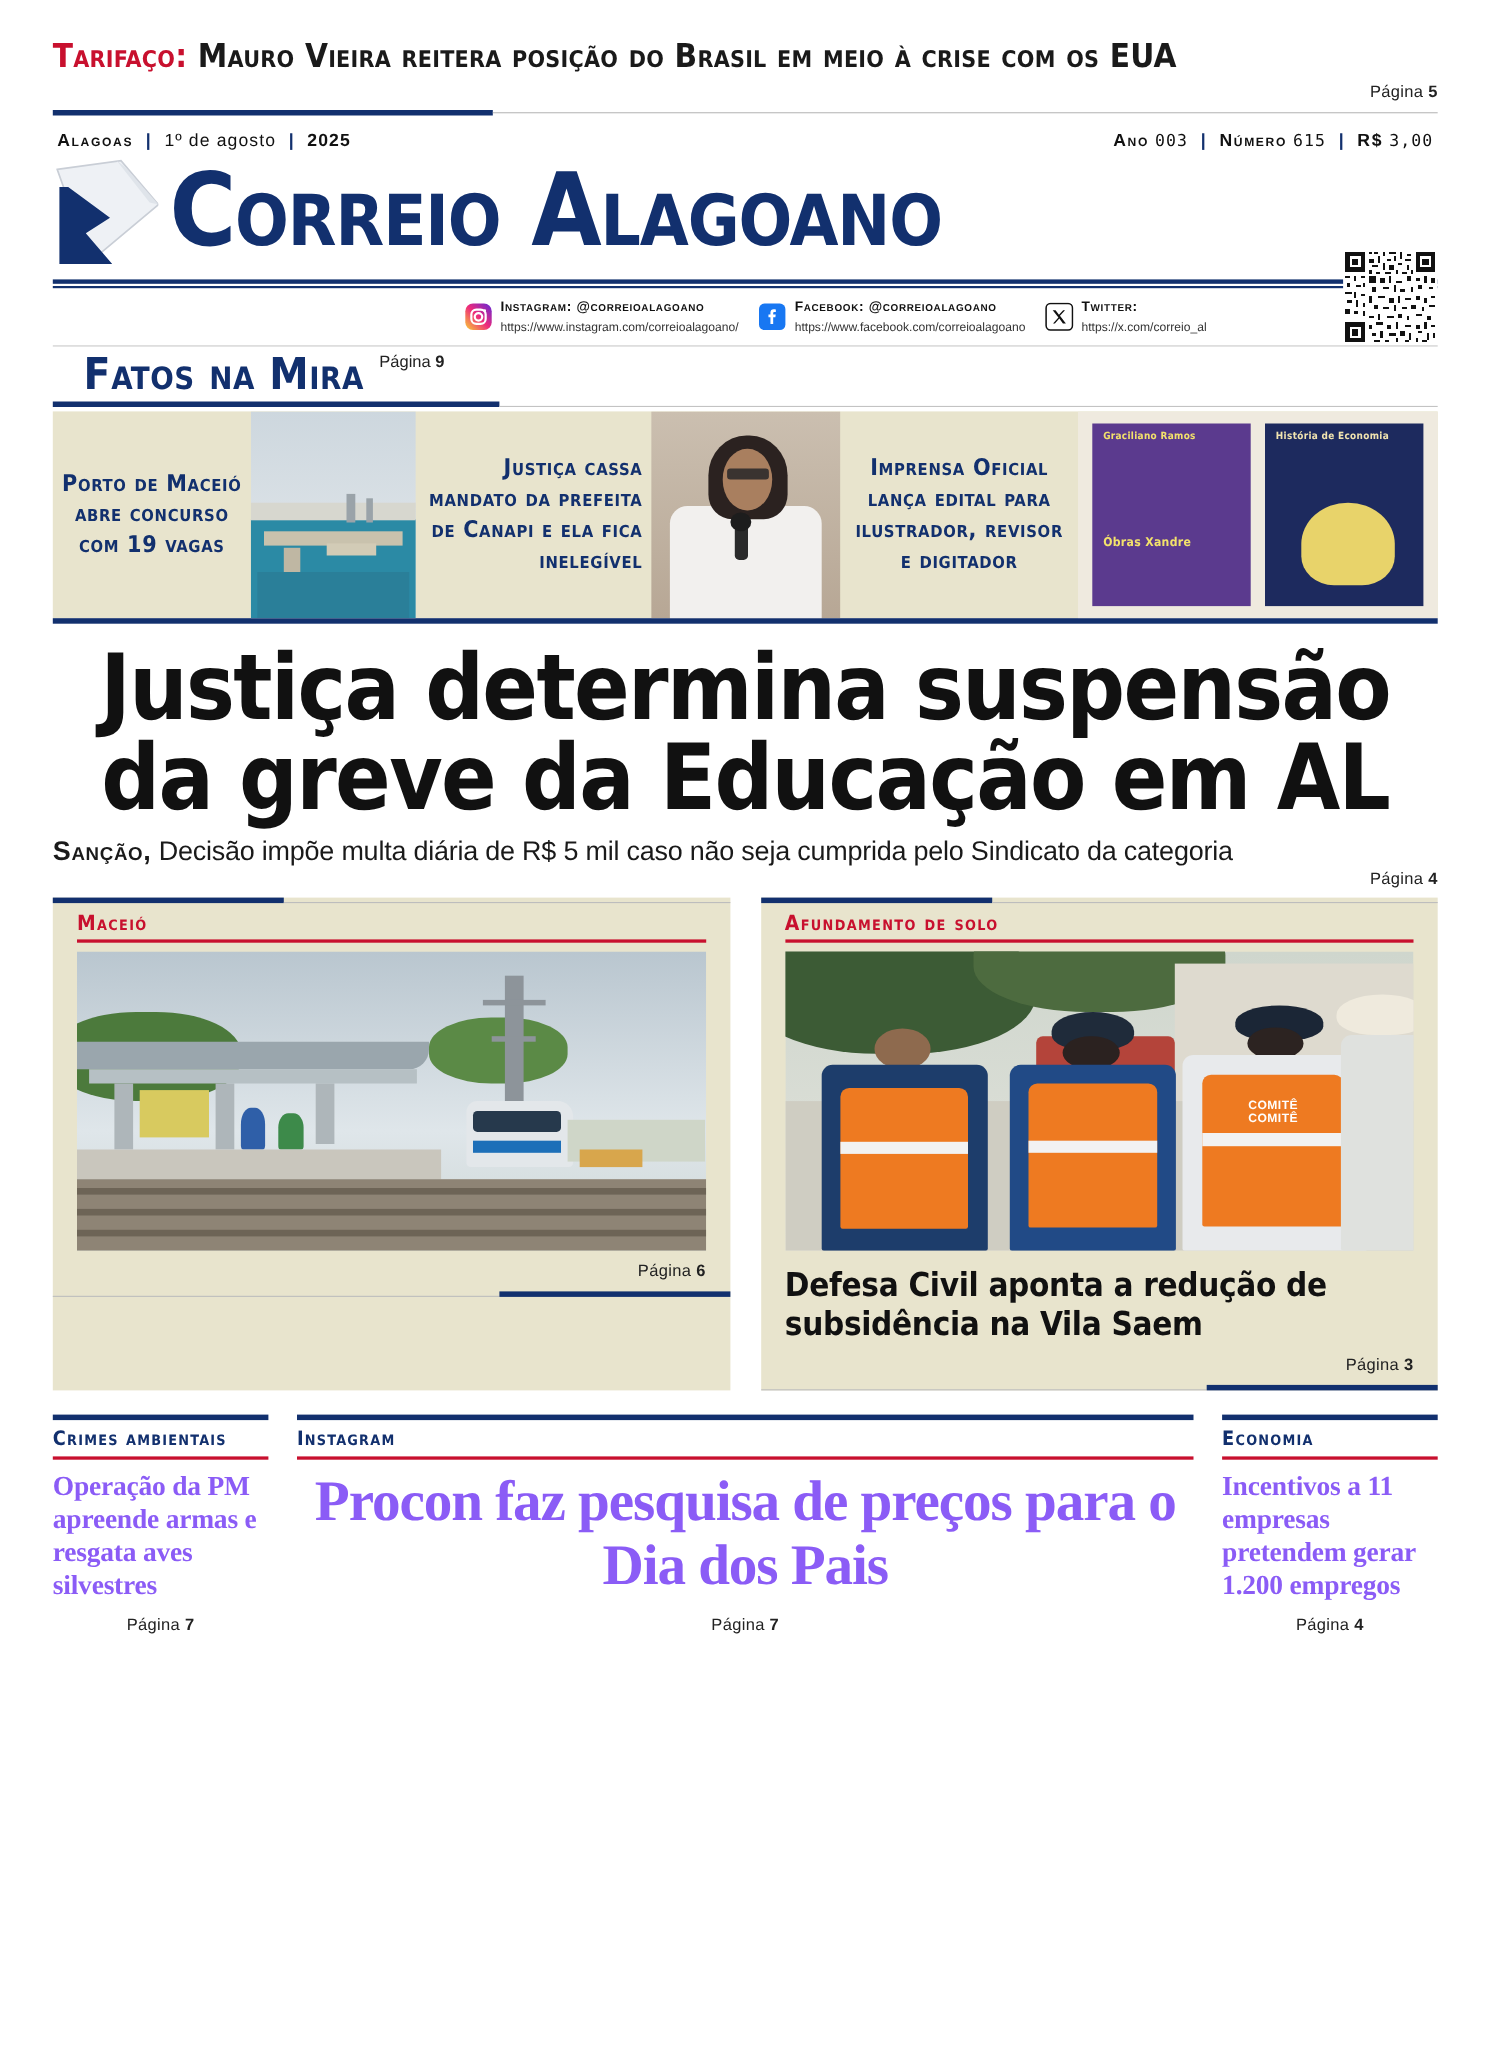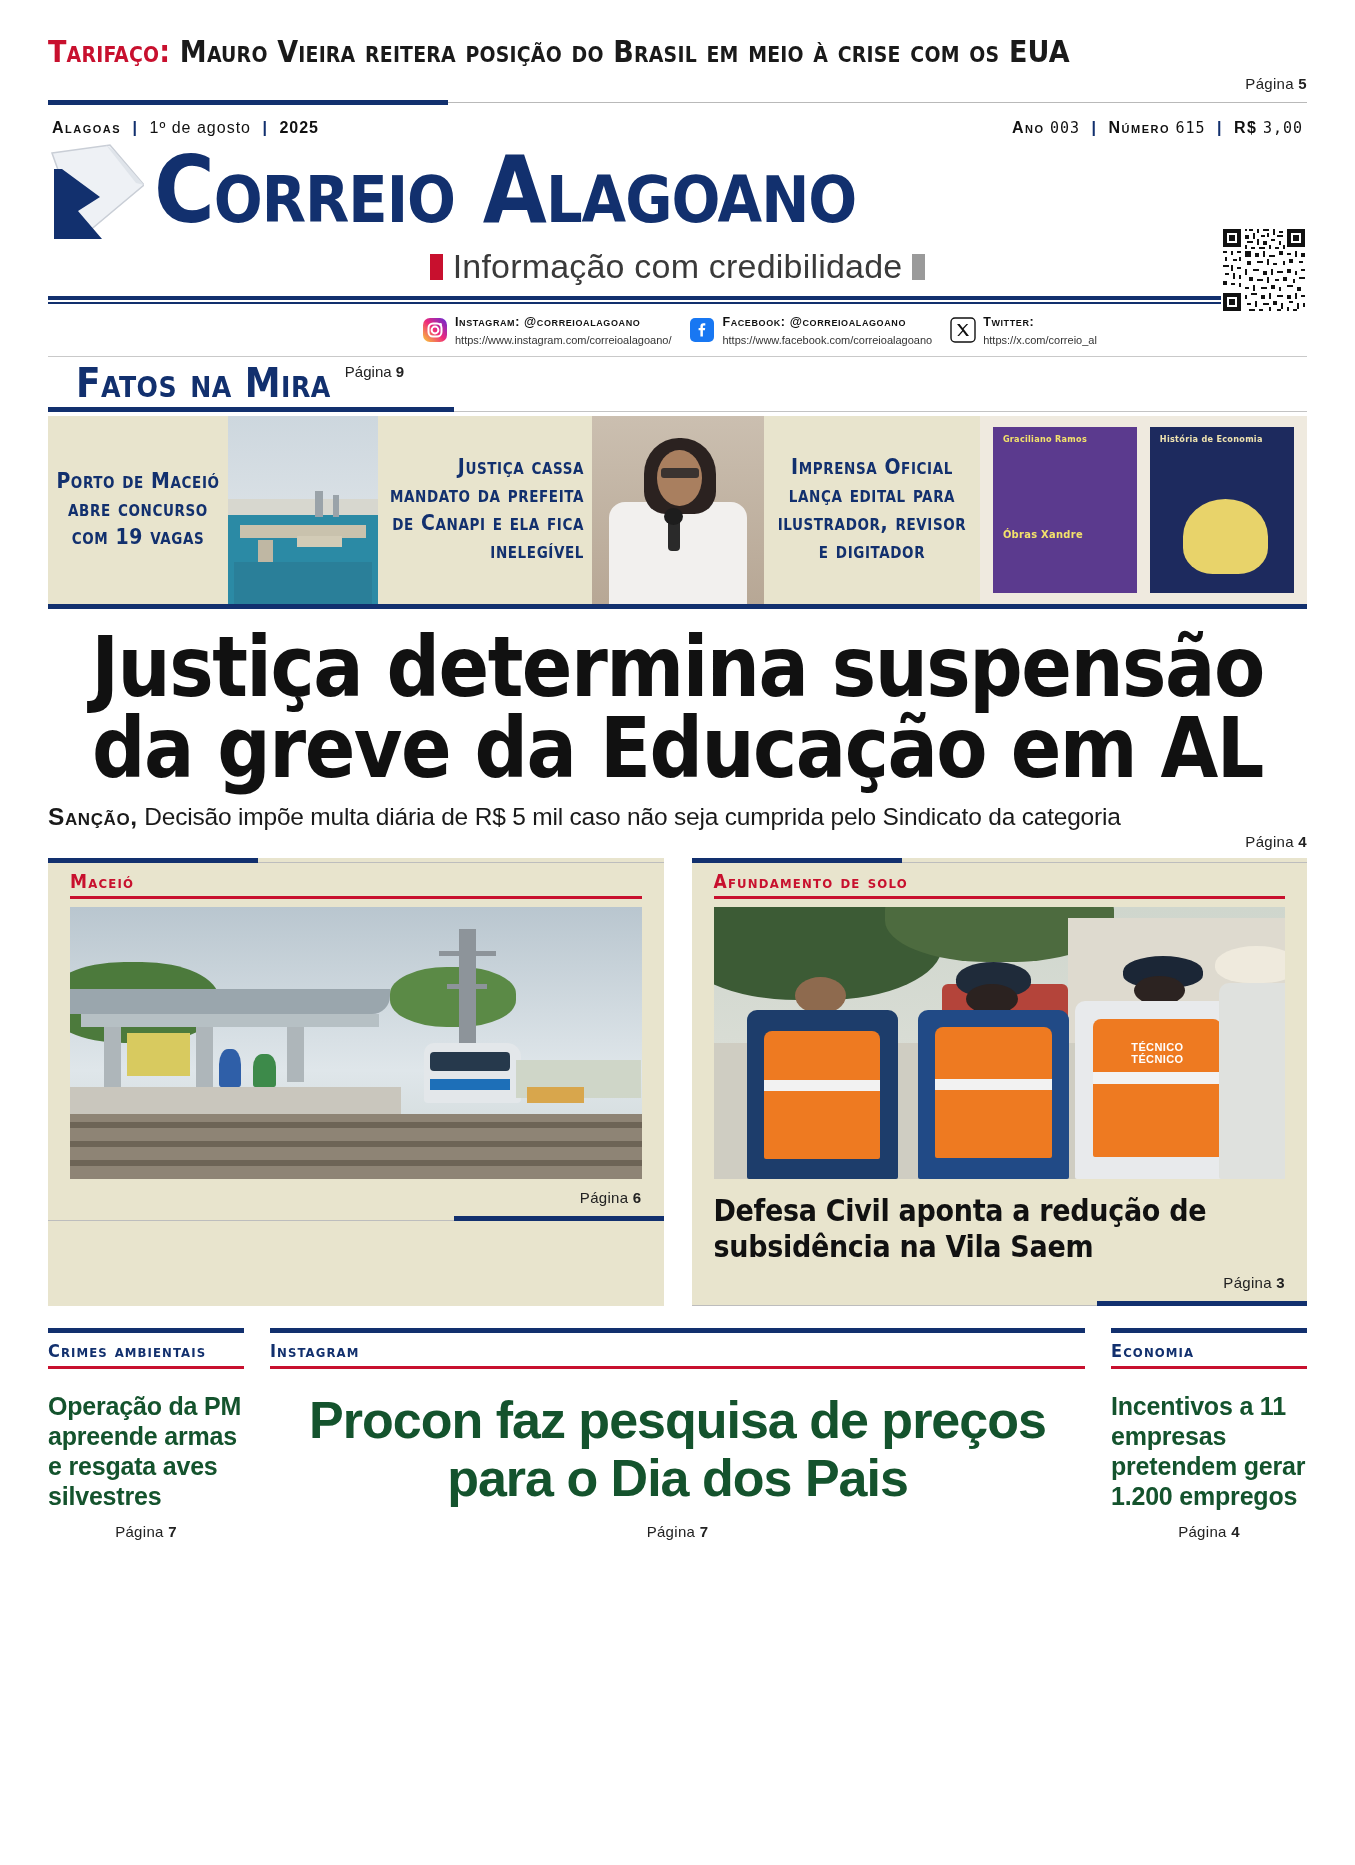--- a/index.html
+++ b/index.html
@@ -217,24 +217,24 @@
     font-family: "DejaVu Sans Condensed", "Liberation Sans Narrow", "Liberation Sans", sans-serif;
     font-size: 18px;
     font-weight: 700;
     color: #12306e;
     font-variant: small-caps;
     letter-spacing: 1.1px;
     padding: 7px 0 5px 0;
   }
   .b-kicker-rule { height: 3px; background: #c8102e; }
   .bcol h3 {
-    margin: 22px 0 0 0;
-    font-family: Liberation Sans, sans-serif;
-    font-weight: 700;
-    color: #14532d;
+    margin: 10px 0 0 0;
+    font-family: Liberation Serif, serif;
+    font-weight: 700;
+    color: #8b5cf6;
     line-height: 1.2;
     letter-spacing: -.2px;
   }
   .bcol.c1 h3, .bcol.c3 h3 { font-size: 25px; }
   .bcol.c2 h3 { font-size: 52px; line-height: 1.12; text-align: center; letter-spacing: -1px; }
   .bcol .pagref { margin-top: auto; padding-top: 12px; text-align: center; }
   .bcol.c1 .pagref { text-align: center; }
   .bcol.c3 .pagref { text-align: center; }
 
   
@@ -332,25 +332,20 @@
       <div class="logo-mark">
         <svg width="96" height="104" viewBox="0 0 96 104">
           <polygon points="4,14 62,6 96,46 34,98" fill="#eef1f5" stroke="#c9ced6" stroke-width="1.5"></polygon>
           <polygon points="6,30 6,100 54,100 30,72 52,58 14,30" fill="#12306e"></polygon>
           <polygon points="58,6 66,12 96,46 88,44" fill="#dfe4ea"></polygon>
         </svg>
       </div>
       <div class="wordmark">Correio Alagoano</div>
     </div>
 
-    <div class="slogan-row">
-      <span class="slogan-bar"></span>
-      <span class="slogan">Informação com credibilidade</span>
-      <span class="slogan-bar gray"></span>
-    </div>
 
     <div class="qr">
       <svg width="86" height="86" viewBox="0 0 43 43" shape-rendering="crispEdges">
         <rect width="43" height="43" fill="#ffffff"></rect>
         <g fill="#111">
           <rect x="1" y="1" width="9" height="9"></rect>
             <rect x="3" y="3" width="5" height="5" fill="#fff"></rect>
             <rect x="4" y="4" width="3" height="3"></rect>
           <rect x="33" y="1" width="9" height="9"></rect>
             <rect x="35" y="3" width="5" height="5" fill="#fff"></rect>
@@ -670,21 +665,21 @@
           <div class="w-vest" style="left:16%;top:30%;width:68%;height:60%"></div>
           <div class="w-stripe" style="left:16%;top:54%;width:68%;height:5%"></div>
         </div>
 
         <div class="w-person" style="left:62%;top:18%;width:32%;height:82%">
           <div class="w-hat" style="left:30%;top:0;width:44%;height:14%;background:#1b2636"></div>
           <div class="w-head" style="left:36%;top:9%;width:28%;height:13%;background:#2c2321"></div>
           <div class="w-shirt" style="left:4%;top:20%;width:92%;height:80%;background:#e8eaec"></div>
           <div class="w-vest" style="left:14%;top:28%;width:70%;height:62%"></div>
           <div class="w-stripe" style="left:14%;top:52%;width:70%;height:5%"></div>
-          <div style="position:absolute;left:24%;top:38%;width:50%;height:8%;color:#fff;font-size:11px;font-weight:700;font-family:'Liberation Sans',sans-serif;text-align:center;letter-spacing:.4px">TÉCNICO TÉCNICO</div>
+          <div style="position:absolute;left:24%;top:38%;width:50%;height:8%;color:#fff;font-size:11px;font-weight:700;font-family:'Liberation Sans',sans-serif;text-align:center;letter-spacing:.4px">COMITÊ COMITÊ</div>
         </div>
 
         <div class="w-person" style="left:86%;top:14%;width:18%;height:86%">
           <div class="w-hat" style="left:10%;top:0;width:80%;height:16%;background:#efeadd"></div>
           <div class="w-shirt" style="left:14%;top:16%;width:80%;height:84%;background:#dfe1de"></div>
         </div>
       </div>
       <h2>Defesa Civil aponta a redução de subsidência na Vila Saem</h2>
       <div class="pagref">
         <span>Página</span>

